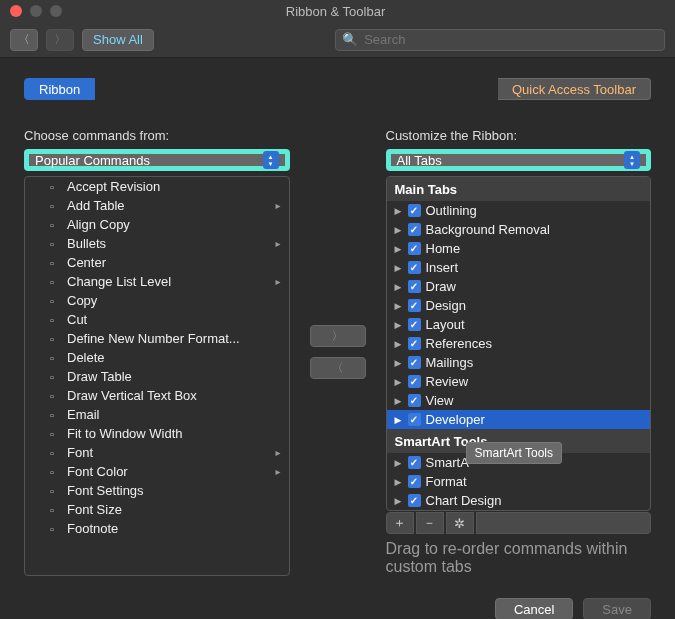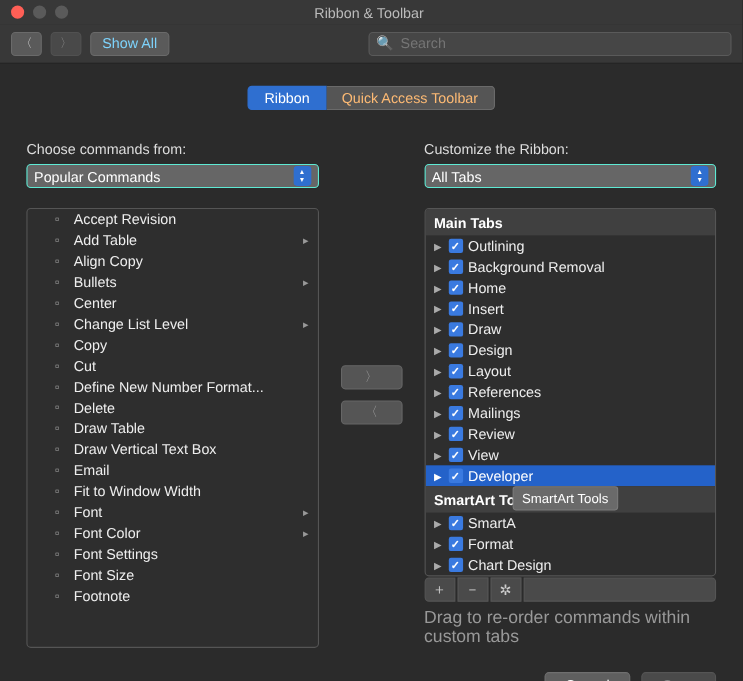--- a/index.html
+++ b/index.html
@@ -11,29 +11,29 @@
 .titlebar .tl:nth-child(2){background:#5a5a5a;}
 .titlebar .tl:nth-child(3){background:#5a5a5a;}
 .title { position:absolute; left:0; right:4px; text-align:center; font-size:13px; color:#bbb; pointer-events:none; }
 .toolbar { height:36px; background:#383838; display:flex; align-items:center; padding:0 10px; gap:8px; border-bottom:1px solid #222; }
 .navbtn { width:28px; height:22px; background:#5a5a5a; border:1px solid #6a6a6a; border-radius:4px; display:flex; align-items:center; justify-content:center; color:#ccc; font-size:11px; }
 .showall { height:22px; padding:0 10px; background:#5a5a5a; border:1px solid #6a6a6a; border-radius:4px; color:#7dd3fc; display:flex; align-items:center; }
 .spacer { flex:1; }
 .searchbox { width:330px; height:22px; background:#464646; border:1px solid #5a5a5a; border-radius:4px; display:flex; align-items:center; padding:0 6px; color:#999; gap:6px; }
 .searchbox input { background:transparent; border:none; color:#ddd; outline:none; flex:1; font-size:13px; }
 .body { padding:20px 24px 12px; }
-.tabs { display:flex; justify-content:center; margin-bottom:28px; }
+.tabs { display:flex; justify-content:space-between; margin-bottom:28px; }
 .seg { height:22px; display:flex; align-items:center; padding:0 14px; border:1px solid #6a6a6a; background:#555; color:#fdba74; font-size:13px; cursor:default; }
 .seg.first { border-radius:4px 0 0 4px; }
 .seg.last { border-radius:0 4px 4px 0; border-left:none; }
 .seg.active { background:#2f6fd0; border-color:#2f6fd0; color:#fff; }
 .panel { display:flex; gap:20px; }
 .col { flex:1; display:flex; flex-direction:column; }
 .col .lbl { margin-bottom:6px; color:#ddd; }
-.selectbox { height:22px; background:#666; border:1px solid #5eead4; border-radius:4px; display:flex; align-items:center; padding:0 6px; justify-content:space-between; color:#fff; margin-bottom:18px; }
+.selectbox { height:22px; background:#666; border:5px solid #5eead4; border-radius:4px; display:flex; align-items:center; padding:0 6px; justify-content:space-between; color:#fff; margin-bottom:5px; }
 .selectbox .arrows { width:16px; height:18px; background:#2f6fd0; border-radius:3px; display:flex; flex-direction:column; align-items:center; justify-content:center; font-size:7px; color:#fff; line-height:7px; }
 .listwrap { flex:1; background:#2e2e2e; border:1px solid #555; border-radius:4px; height:368px; display:flex; overflow:hidden; }
 .list { flex:1; overflow-y:scroll; overflow-x:hidden; }
 .list::-webkit-scrollbar{width:14px;background:#2e2e2e;}
 .list::-webkit-scrollbar-thumb{background:#5a5a5a;border-radius:7px;border:3px solid #2e2e2e;}
 .row { display:flex; align-items:center; height:19px; padding:0 8px 0 20px; gap:8px; color:#eee; white-space:nowrap; position:relative; }
 .row .ic { width:14px; height:14px; display:inline-flex; align-items:center; justify-content:center; color:#aaa; font-size:11px; flex-shrink:0; }
 .row .sub { position:absolute; right:8px; color:#999; font-size:10px; }
 .grouphdr { background:#404040; font-weight:600; padding:12px 8px; height:22px; display:flex; align-items:center; color:#fff; }
 .trow { display:flex; align-items:center; height:19px; padding:0 8px; gap:5px; color:#eee; }

